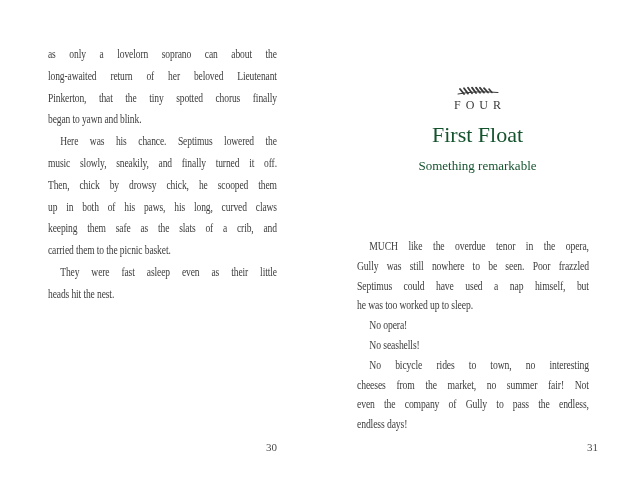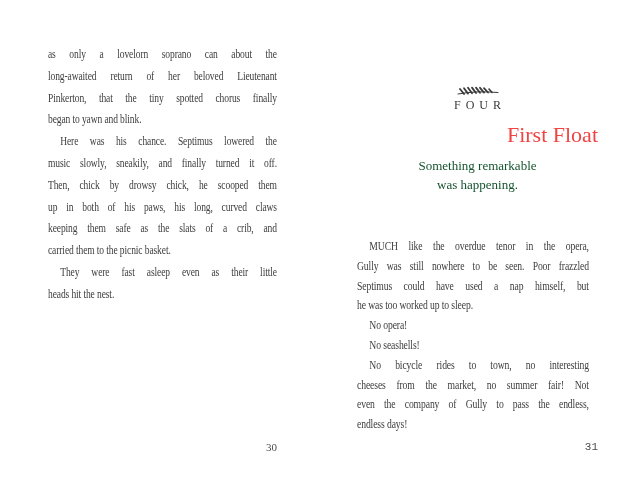--- a/index.html
+++ b/index.html
@@ -51,39 +51,38 @@
     margin-top: 2px;
     font-size: 12px;
     letter-spacing: 5px;
     padding-left: 5px;
     color: #3a3939;
   }
   .chapter-title {
     margin-top: 9px;
     font-size: 22px;
     line-height: 26px;
-    color: #ef4444;
-    text-align: right;
+    color: #14532d;
   }
   .epigraph {
     margin-top: 8px;
     font-size: 13px;
     line-height: 19px;
     color: #14532d;
   }
   
   .folio {
     position: absolute;
     top: 441px;
     font-size: 11px;
     color: #4b4b4b;
     text-align: right;
   }
   .folio-left { left: 48px; width: 229px; }
-  .folio-right { left: 357px; width: 241px; font-family: Liberation Mono, monospace; }
+  .folio-right { left: 357px; width: 241px; }
 </style>
 </head>
 <body>
 
 <div class="spread">
 
   <div>
     <div class="text-col left-col">
         <div class="line just">as only a lovelorn soprano can about the</div>
         <div class="line just">long-awaited return of her beloved Lieutenant</div>
@@ -111,21 +110,20 @@
         <path d="M20 7 L16 1.6" stroke-width="1.8"></path>
         <path d="M24 6.8 L20 1.6" stroke-width="1.8"></path>
         <path d="M28 6.6 L24 1.8" stroke-width="1.8"></path>
         <path d="M32 6.5 L28 2.2" stroke-width="1.8"></path>
         <path d="M36 6.5 L33 3" stroke-width="1.6"></path>
       </svg>
       <div class="chapter-num">FOUR</div>
       <div class="chapter-title">First Float</div>
       <div class="epigraph">
         <div>Something remarkable</div>
-        <div>was happening.</div>
       </div>
     </div>
     <div class="text-col right-col">
         <div class="line just ind">MUCH like the overdue tenor in the opera,</div>
         <div class="line just">Gully was still nowhere to be seen. Poor frazzled</div>
         <div class="line just">Septimus could have used a nap himself, but</div>
         <div class="line">he was too worked up to sleep.</div>
         <div class="line ind">No opera!</div>
         <div class="line ind">No seashells!</div>
         <div class="line just ind">No bicycle rides to town, no interesting</div>

